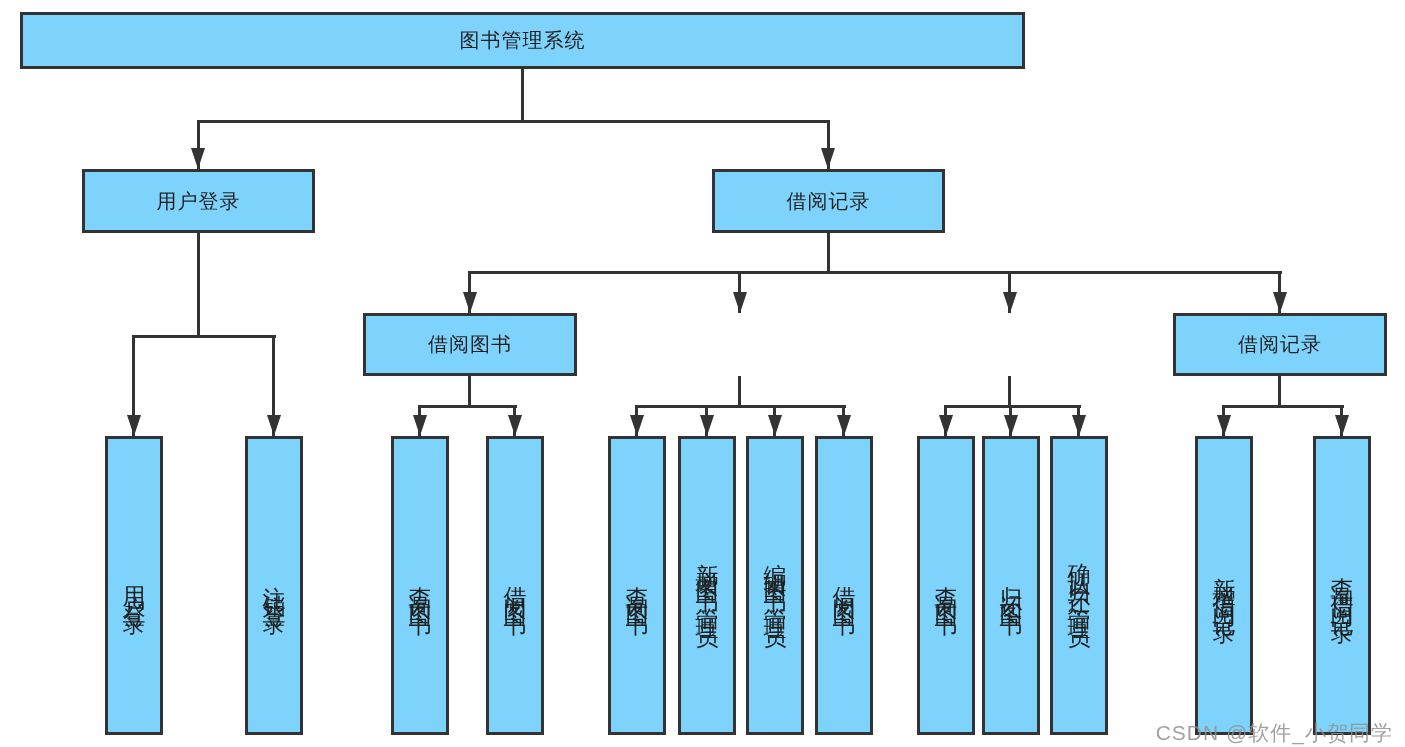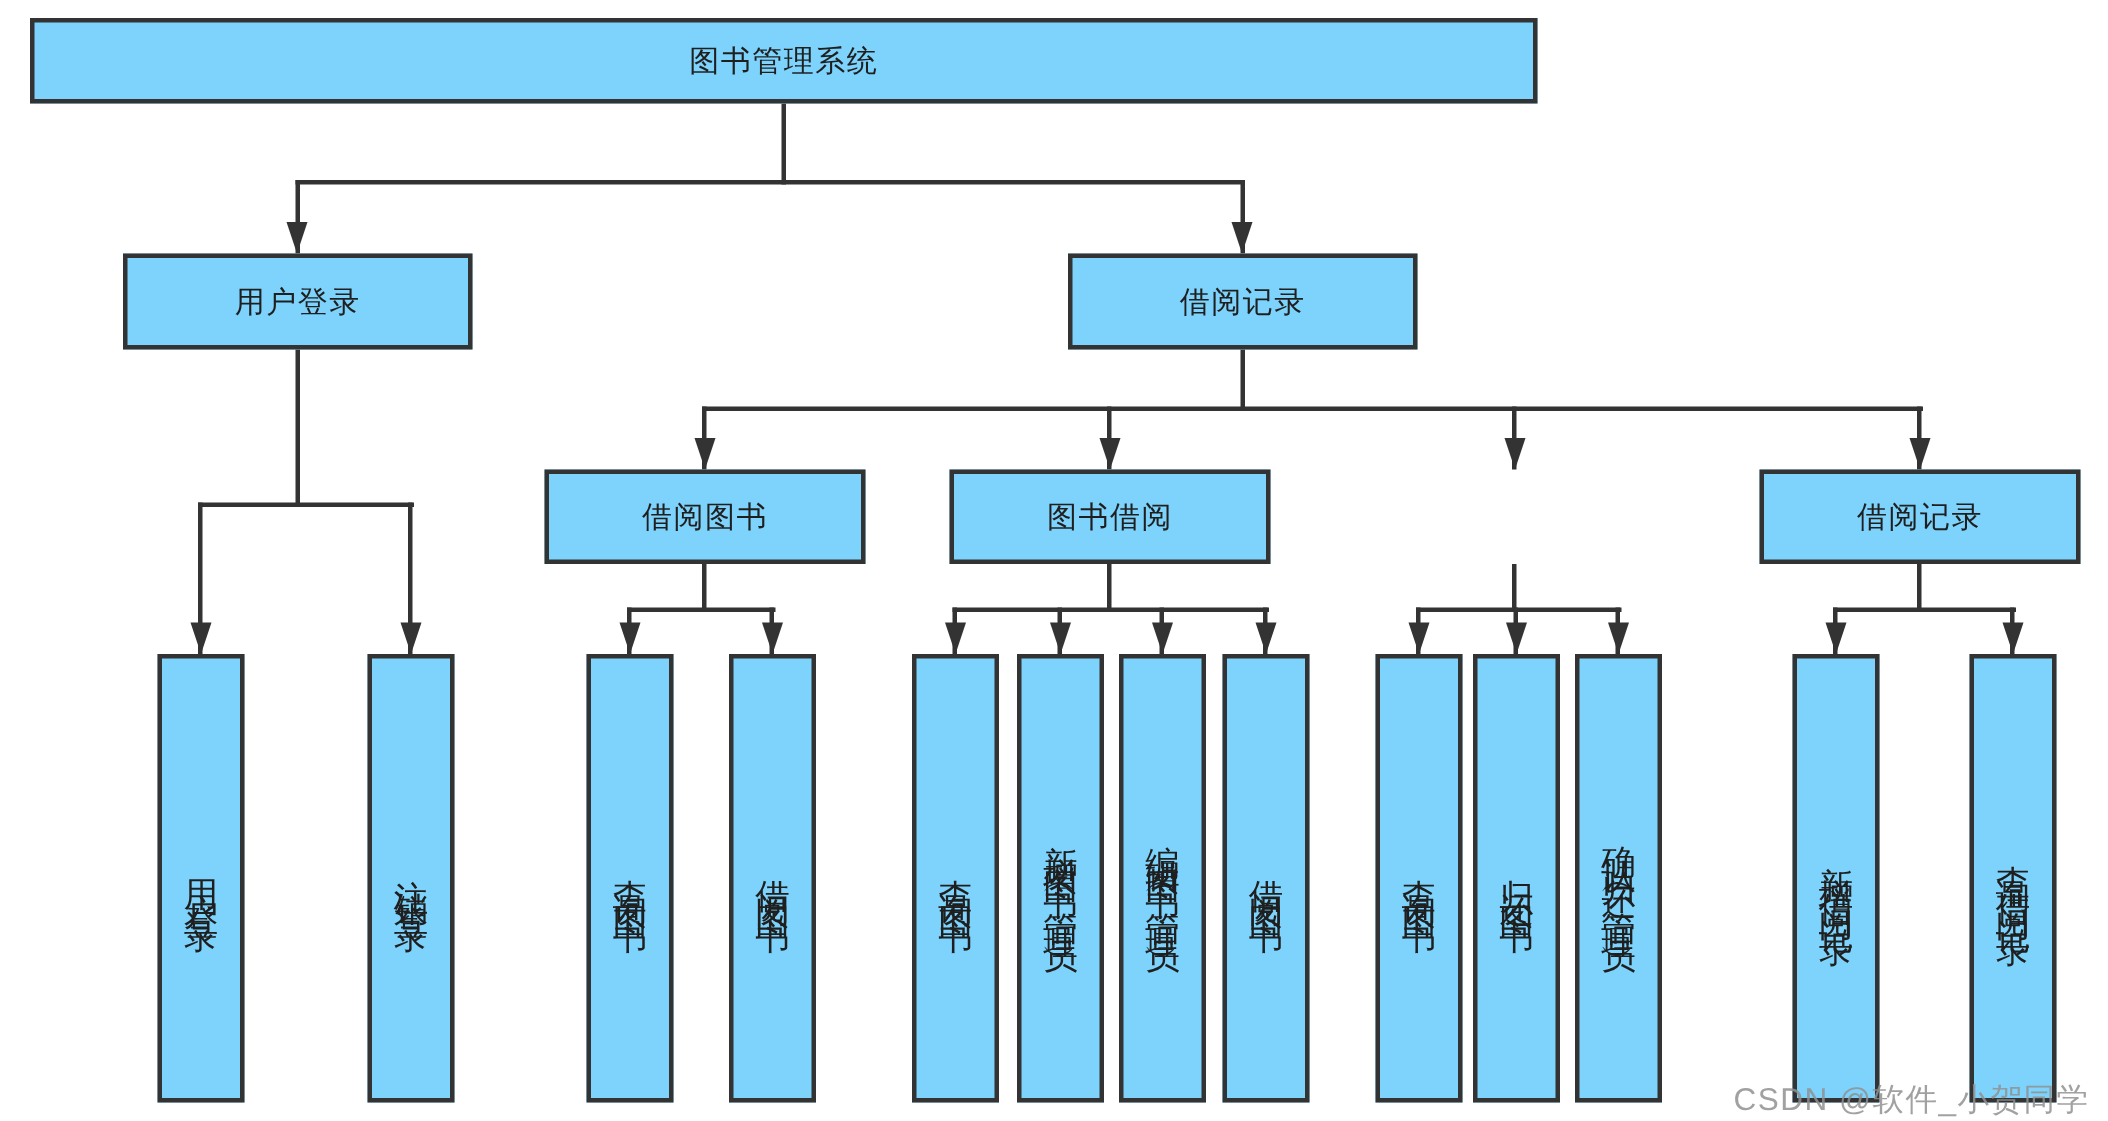--- a/index.html
+++ b/index.html
@@ -99,23 +99,20 @@
   <div class="box" style="left:82px;top:169px;width:233px;height:64px;">
     <span class="hlabel">用户登录</span>
   </div>
   <div class="box" style="left:712px;top:169px;width:233px;height:64px;">
     <span class="hlabel">借阅记录</span>
   </div>
 
   <div class="box" style="left:363px;top:313px;width:214px;height:63px;">
     <span class="hlabel">借阅图书</span>
   </div>
-  <div class="box" style="left:633px;top:313px;width:214px;height:63px;">
-    <span class="hlabel">图书借阅</span>
-  </div>
   <div class="box" style="left:1173px;top:313px;width:214px;height:63px;">
     <span class="hlabel">借阅记录</span>
   </div>
 
   <div class="box" style="left:105px;top:436px;width:58px;height:299px;">
     <span class="vt">用户登录</span>
   </div>
   <div class="box" style="left:245px;top:436px;width:58px;height:299px;">
     <span class="vt">注销登录</span>
   </div>

